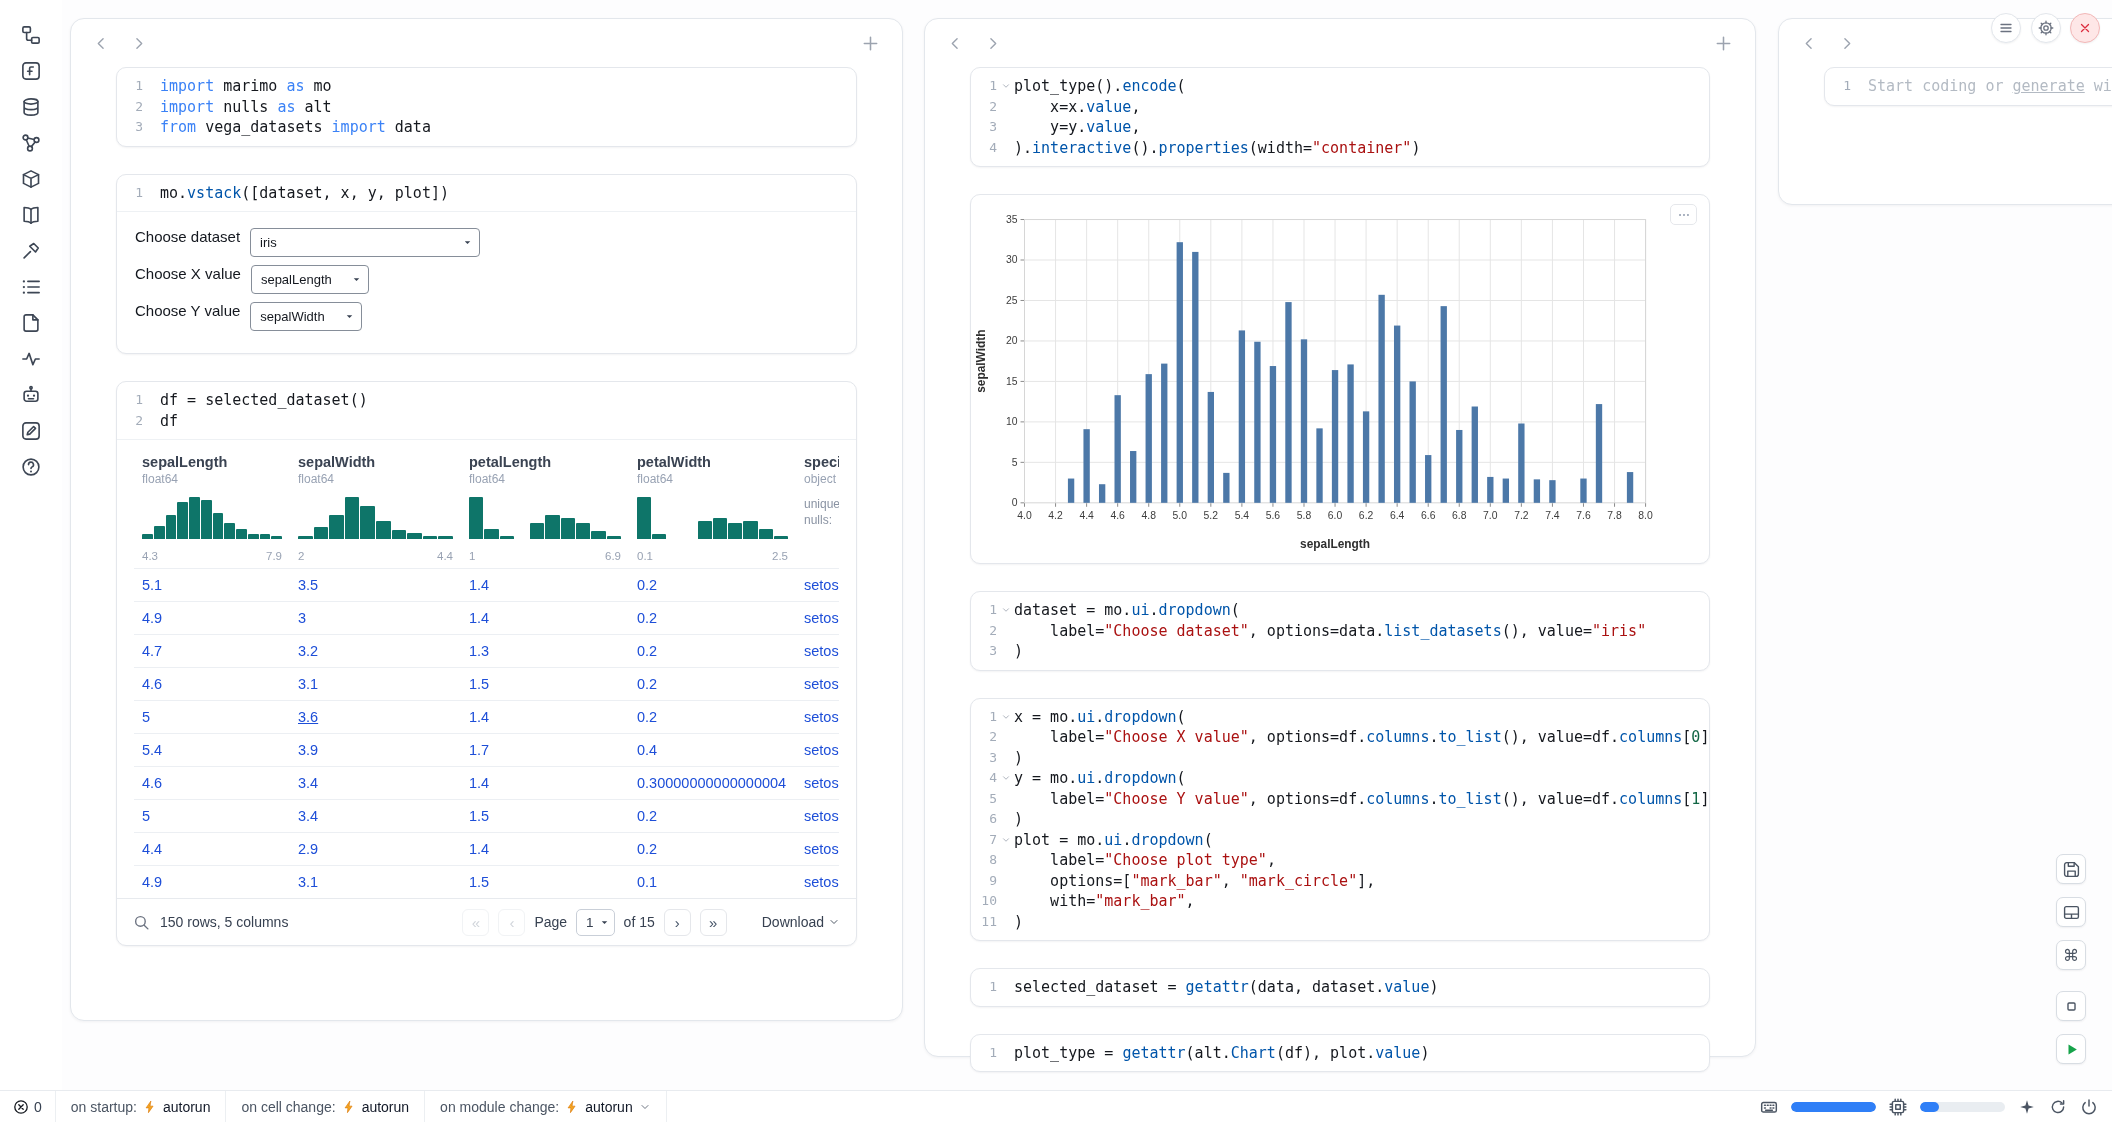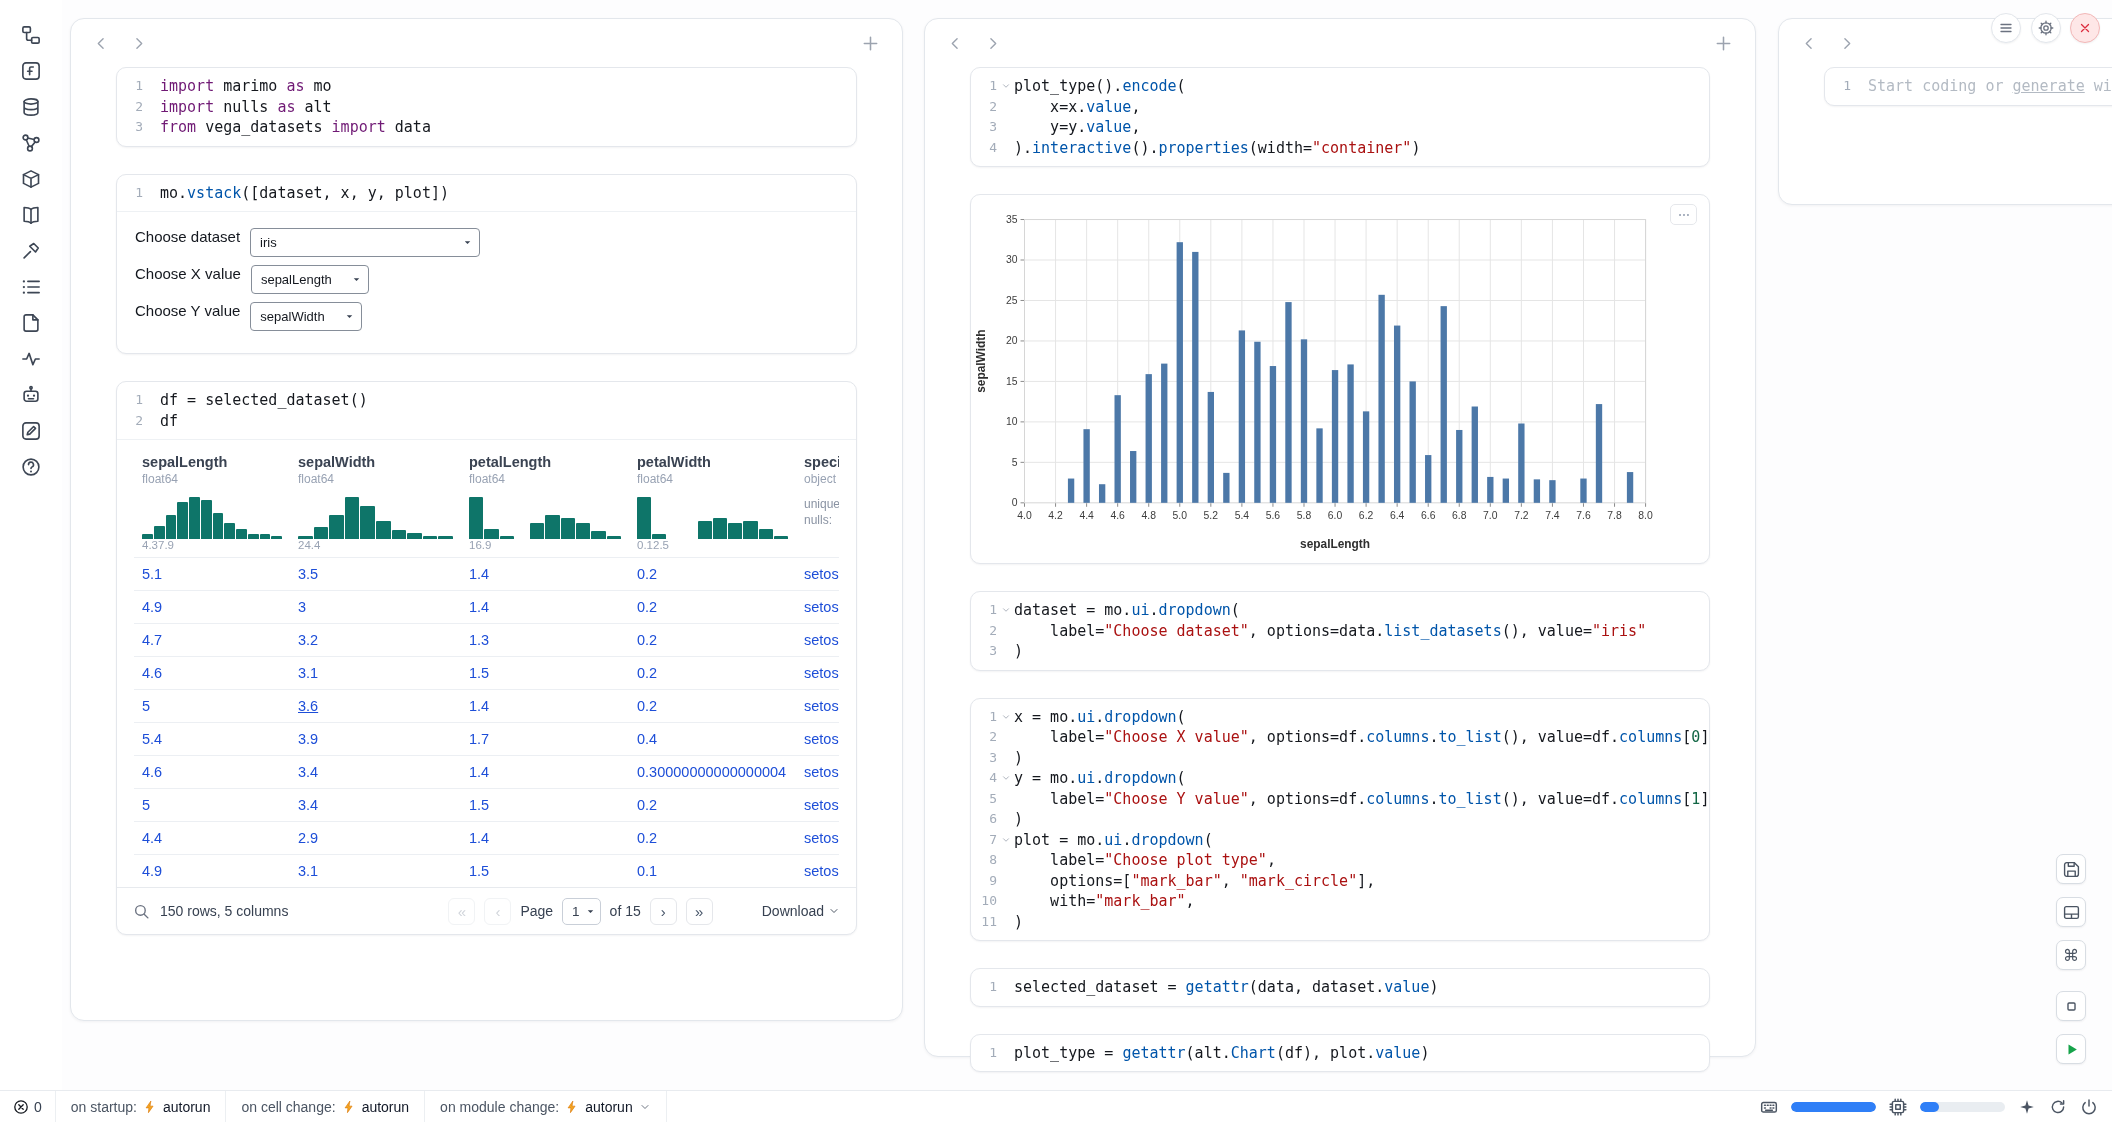--- a/index.html
+++ b/index.html
@@ -27,54 +27,54 @@
   
   .cellbox{margin:0 45px 27px;border:1px solid #e4e7ec;border-radius:10px;background:#fff;box-shadow:0 1px 2px rgba(16,24,40,.05);overflow:hidden}
   .divider{border-top:1px solid #eef1f4}
   .codeblock{padding:8px 0;font-family:"DejaVu Sans Mono",monospace;font-size:15px;line-height:20.5px}
   .cl{display:flex}
   .ln{width:26px;text-align:right;color:#a3acb9;font-size:13px;line-height:20.5px;flex:none;font-family:"DejaVu Sans Mono",monospace}
   .fold{width:17px;height:20.5px;flex:none;color:#9ca3af;display:inline-flex;align-items:center;justify-content:center}
   .fold svg{width:10px;height:10px}
   .ct{white-space:pre;color:#15181e}
   .tk-p{color:#15181e}
-  .tk-k{color:#701a75}
+  .tk-k{color:#3b82f6}
   .tk-f{color:#0055aa}
   .tk-s{color:#aa1111}
   .tk-n{color:#116644}
 
   
   .controls{padding:16px 18px 14px}
   .ctl{display:flex;height:31px;margin-bottom:6px}
   .ctl label{font-size:15px;color:#14181f;margin-right:10px}
   .sel{position:relative;border:1px solid #868e99;border-radius:4px;height:29px;display:flex;align-items:center;padding:0 24px 0 9px;font-size:13px;color:#14181f;background:#fff;cursor:pointer}
   .sel .car{position:absolute;right:6px;width:11px;height:11px;color:#374151}
 
   
   .tblwrap{margin:0 17px;overflow:hidden}
   .tbl{width:812px}
   .thead{display:flex}
   .th{flex:none;padding:14px 8px 6px}
   .tname{font-size:14.5px;font-weight:700;color:#3a4352}
   .tdtype{font-size:12px;color:#98a2b3;margin-top:2px}
   .hist{height:44px;display:flex;align-items:flex-end;gap:1px;margin-top:9px}
   .hbar{flex:1;background:#0e7569;border-radius:1px 1px 0 0}
-  .trange{display:flex;justify-content:flex-start;font-size:11.5px;color:#98a2b3;margin-top:0}
+  .trange{display:flex;justify-content:space-between;font-size:11.5px;color:#98a2b3;margin-top:11px}
   .tstats{margin-top:10px;font-size:12px;color:#8a93a3;line-height:16px}
   .trow{display:flex;border-top:1px solid #eceff3}
   .td{flex:none;padding:8px 8px;font-size:14.5px;color:#1d4ed8;white-space:nowrap;overflow:hidden}
   .tfoot{border-top:1px solid #e7eaee;height:47px;display:flex;align-items:center;padding:0 16px;font-size:14px;color:#374151}
   .tfoot .ic.search{width:17px;height:17px;color:#6b7280}
   .tsum{margin-left:10px}
   .pgr{margin-left:auto;display:flex;align-items:center;gap:9px}
   .pgbtn{width:27px;height:27px;border:1px solid #e5e7eb;border-radius:6px;display:flex;align-items:center;justify-content:center;font-size:15px;color:#475569;cursor:pointer;background:#fff}
   .pgbtn.dis{color:#d1d5db;border-color:#f1f3f5}
   .psel{position:relative;border:1px solid #c9cfd8;border-radius:5px;height:27px;display:flex;align-items:center;padding:0 20px 0 9px;font-size:13.5px;background:#fff;cursor:pointer}
   .psel .car{position:absolute;right:4px;width:11px;height:11px;color:#374151}
-  .dl{display:flex;align-items:center;gap:4px;margin-left:40px;cursor:pointer}
+  .dl{display:flex;align-items:center;gap:4px;margin-left:26px;cursor:pointer}
   .dl .ic{width:12px;height:12px;color:#4b5563}
 
   
   .chartbox{position:relative;height:370px;padding:9px 2px 0}
   .chartholder{width:100%;height:352px}
   .chartholder svg{font-family:"Liberation Sans",sans-serif}
   .vega-actions{position:absolute;top:9px;right:12px;width:27px;height:21px;border:1px solid #e5e7eb;border-radius:5px;color:#98a2b3;display:flex;align-items:center;justify-content:center;background:#fff;cursor:pointer}
   .vega-actions .ic{width:14px;height:14px}
 
   

